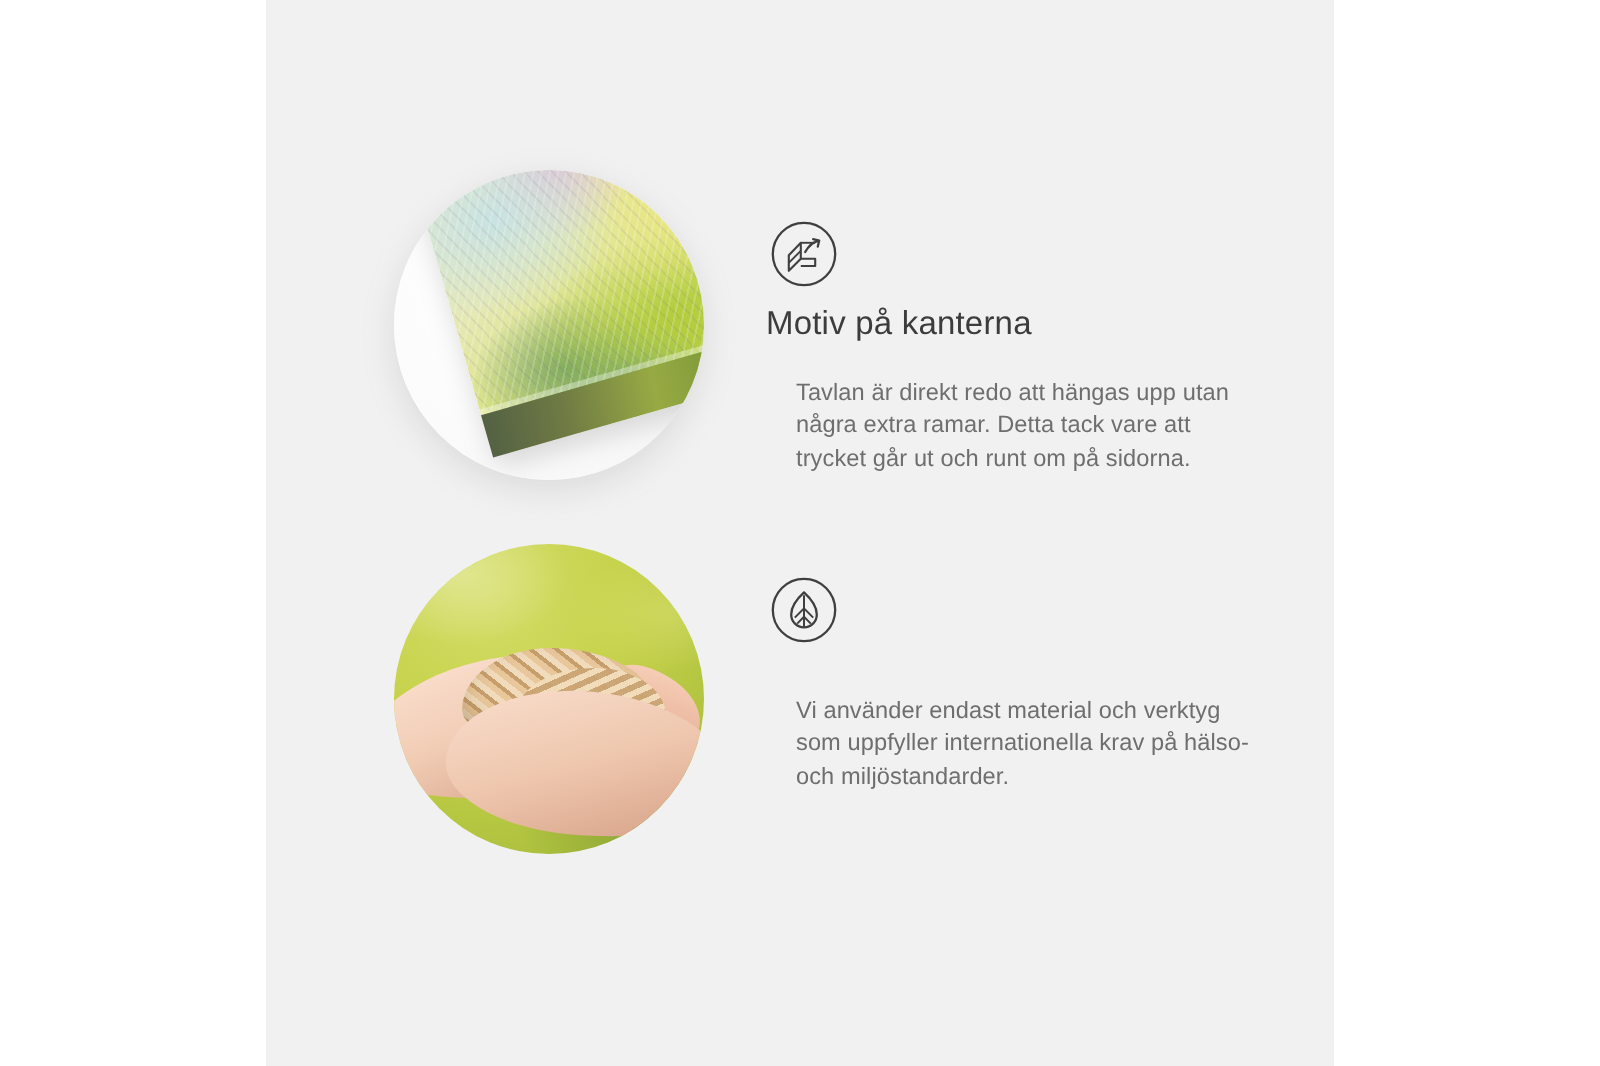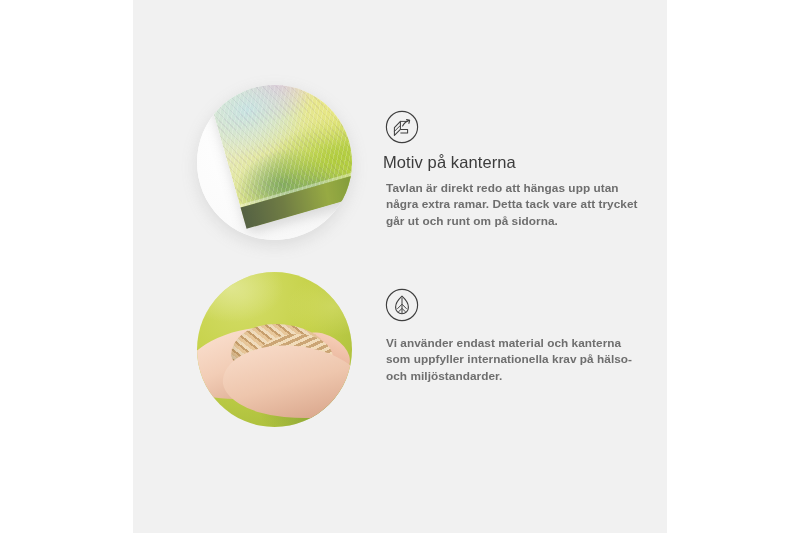--- a/index.html
+++ b/index.html
@@ -203,23 +203,23 @@
 
   .feature-title {
     margin: 0 0 7px 0;
     font-size: 16.5px;
     font-weight: 400;
     color: #3c3c3c;
     letter-spacing: 0.1px;
     line-height: 1.2;
   }
   .feature-desc {
-    margin: 3px;
+    margin: 15px;
     font-size: 11.8px;
-    font-weight: 700;
+    font-weight: 400;
     color: #6e6e6e;
     line-height: 16.4px;
     letter-spacing: 0.05px;
   }
 </style>
 </head>
 <body>
 
 <div class="page">
 
@@ -273,18 +273,18 @@
           <path d="M17 8.2 C21.6 12.4 23.4 16.0 23.4 19.2 C23.4 22.9 20.5 25.7 17 25.7 C13.5 25.7 10.6 22.9 10.6 19.2 C10.6 16.0 12.4 12.4 17 8.2 Z" fill="none" stroke="#3f3f3f" stroke-width="1.15" stroke-linejoin="round"></path>
           <path d="M17 9.6 L17 25.7" fill="none" stroke="#3f3f3f" stroke-width="1.0"></path>
           <path d="M17 16.2 L12.4 20.8" fill="none" stroke="#3f3f3f" stroke-width="1.0"></path>
           <path d="M17 16.2 L21.6 20.8" fill="none" stroke="#3f3f3f" stroke-width="1.0"></path>
           <path d="M17 20.4 L13.6 23.8" fill="none" stroke="#3f3f3f" stroke-width="1.0"></path>
           <path d="M17 20.4 L20.4 23.8" fill="none" stroke="#3f3f3f" stroke-width="1.0"></path>
         </svg>
       </div>
 
       <div class="text-block text-2">
-        <p class="feature-desc">Vi använder endast material och kanterna som uppfyller internationella krav på hälso- och miljöstandarder.</p>
+        <p class="feature-desc">Vi använder endast material och verktyg som uppfyller internationella krav på hälso- och miljöstandarder.</p>
       </div>
     </div>
 
   </div>
 </div>
 
 </body></html>

